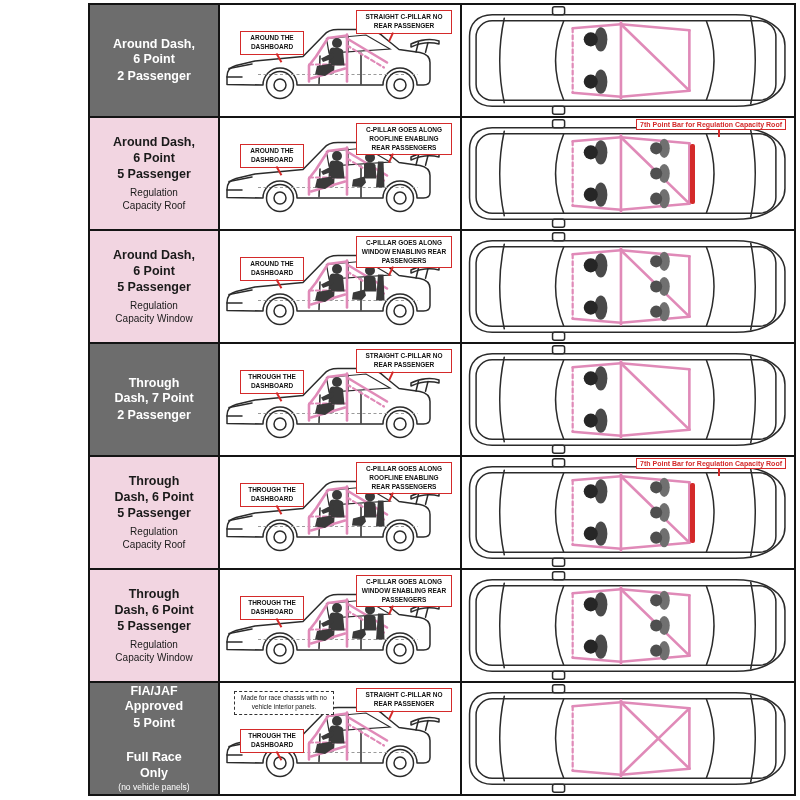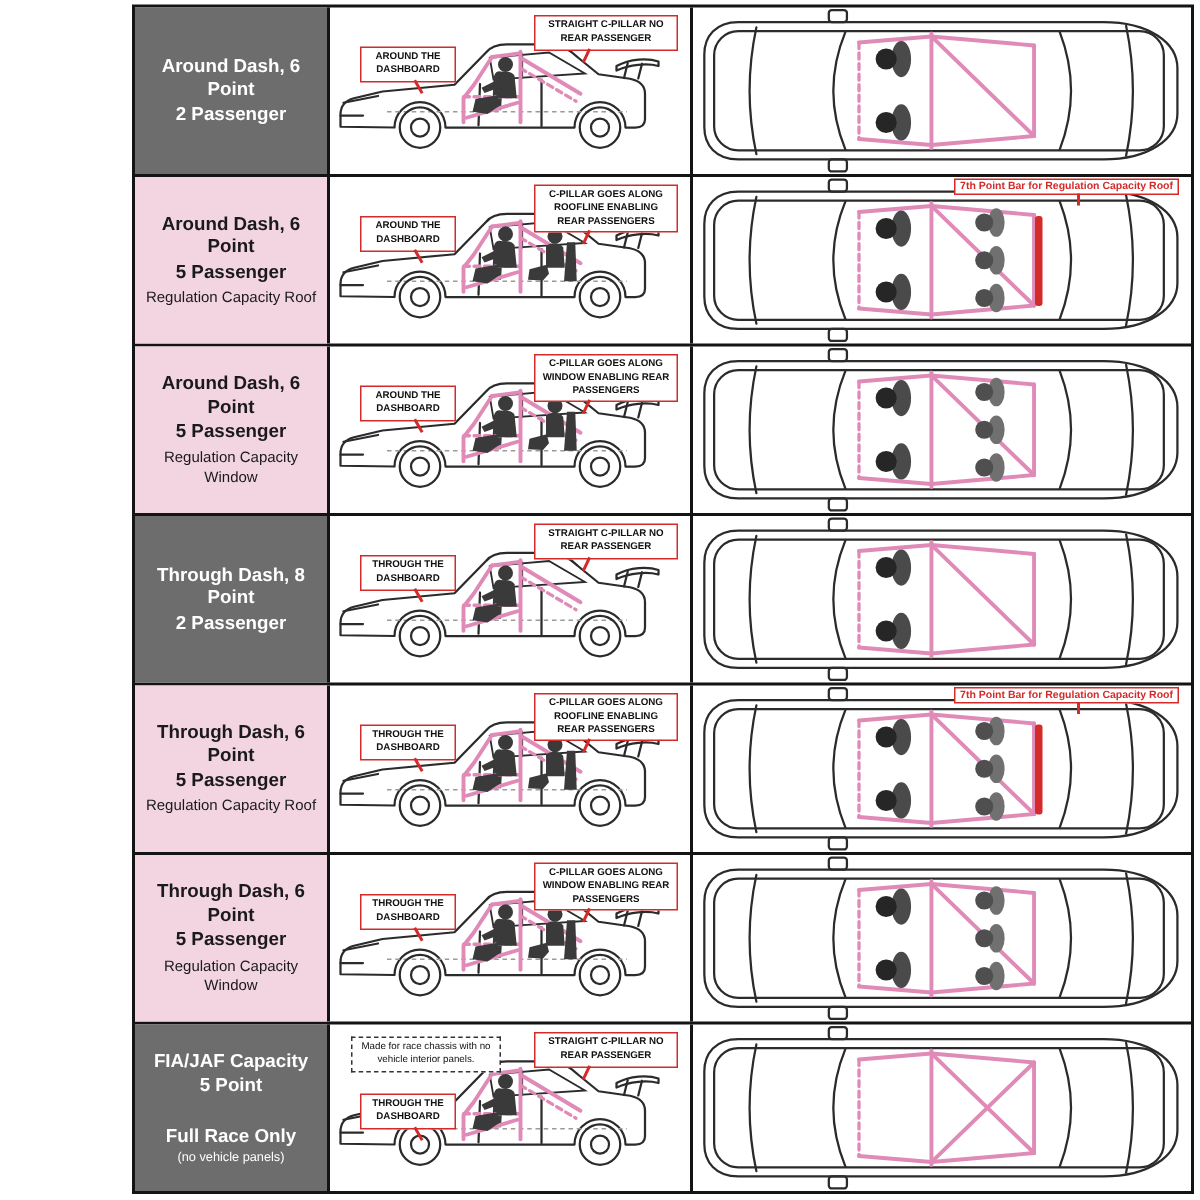--- a/index.html
+++ b/index.html
@@ -3,21 +3,21 @@
 <meta charset="utf-8">
 <style>
   html,body{margin:0;padding:0;width:800px;height:800px;background:#fff;overflow:hidden;
     font-family:"Liberation Sans", sans-serif;}
   .chart{position:absolute;left:88px;top:3px;width:708px;height:793px;
     border:2px solid var(--border-black,#141414);display:flex;flex-direction:column;box-sizing:border-box;}
   .row{flex:1;display:flex;border-bottom:2px solid var(--border-black,#141414);min-height:0;}
   .row:last-child{border-bottom:none;}
   .label-cell{width:130px;flex:0 0 130px;border-right:2px solid var(--border-black,#141414);
     display:flex;flex-direction:column;align-items:center;justify-content:center;
-    text-align:center;padding:4px 6px;box-sizing:border-box;gap:1px;}
+    text-align:center;padding:4px 22px;box-sizing:border-box;gap:1px;}
   .t-dark .label-cell{background:var(--dark-label-bg,#6d6d6d);color:var(--dark-label-text,#fff);}
   .t-pink .label-cell{background:var(--pink-label-bg,#f2d5e1);color:var(--pink-label-text,#1a1a1a);}
   .l1{font-size:12.5px;font-weight:bold;line-height:1.25;}
   .l3{font-size:10px;line-height:1.3;margin-top:2px;}
   .l4{font-size:8.5px;line-height:1.3;}
   .l1:empty,.l3:empty,.l4:empty{display:none;}
   .row-7 .l3{font-weight:bold;font-size:12.5px;margin-top:16px;}
   .side-cell{width:240px;flex:0 0 240px;border-right:2px solid var(--border-black,#141414);
     position:relative;display:flex;align-items:flex-end;justify-content:center;}
   .top-cell{flex:1;position:relative;display:flex;align-items:center;justify-content:center;}
@@ -202,21 +202,21 @@
           <use href="#g-top-body"></use>
           <use href="#g-top-front-pass"></use>
           <use href="#g-top-rear-pass"></use>
         </svg>
 
     </div>
   </div>
 
   <div class="row t-dark">
     <div class="label-cell">
-      <div class="l1">Through Dash, 8 Point</div>
+      <div class="l1">Through Dash, 7 Point</div>
       <div class="l1">2 Passenger</div>
 
     </div>
     <div class="side-cell">
       <svg class="side-svg" viewBox="0 0 240 110">
           <use href="#g-side-body"></use>
           <use href="#g-fig-front"></use>
         </svg>
       <div class="callout dash-callout">THROUGH THE DASHBOARD</div>
       <div class="callout cpillar-callout">STRAIGHT C-PILLAR NO REAR PASSENGER</div>
@@ -276,21 +276,21 @@
           <use href="#g-top-body"></use>
           <use href="#g-top-front-pass"></use>
           <use href="#g-top-rear-pass"></use>
         </svg>
 
     </div>
   </div>
 
   <div class="row t-dark row-7">
     <div class="label-cell">
-      <div class="l1">FIA/JAF Capacity</div>
+      <div class="l1">FIA/JAF Approved</div>
       <div class="l1">5 Point</div>
       <div class="l3">Full Race Only</div>
       <div class="l4">(no vehicle panels)</div>
     </div>
     <div class="side-cell">
       <svg class="side-svg" viewBox="0 0 240 110">
           <use href="#g-side-body"></use>
           <use href="#g-fig-front"></use>
         </svg>
       <div class="race-note">Made for race chassis with no vehicle interior panels.</div>

